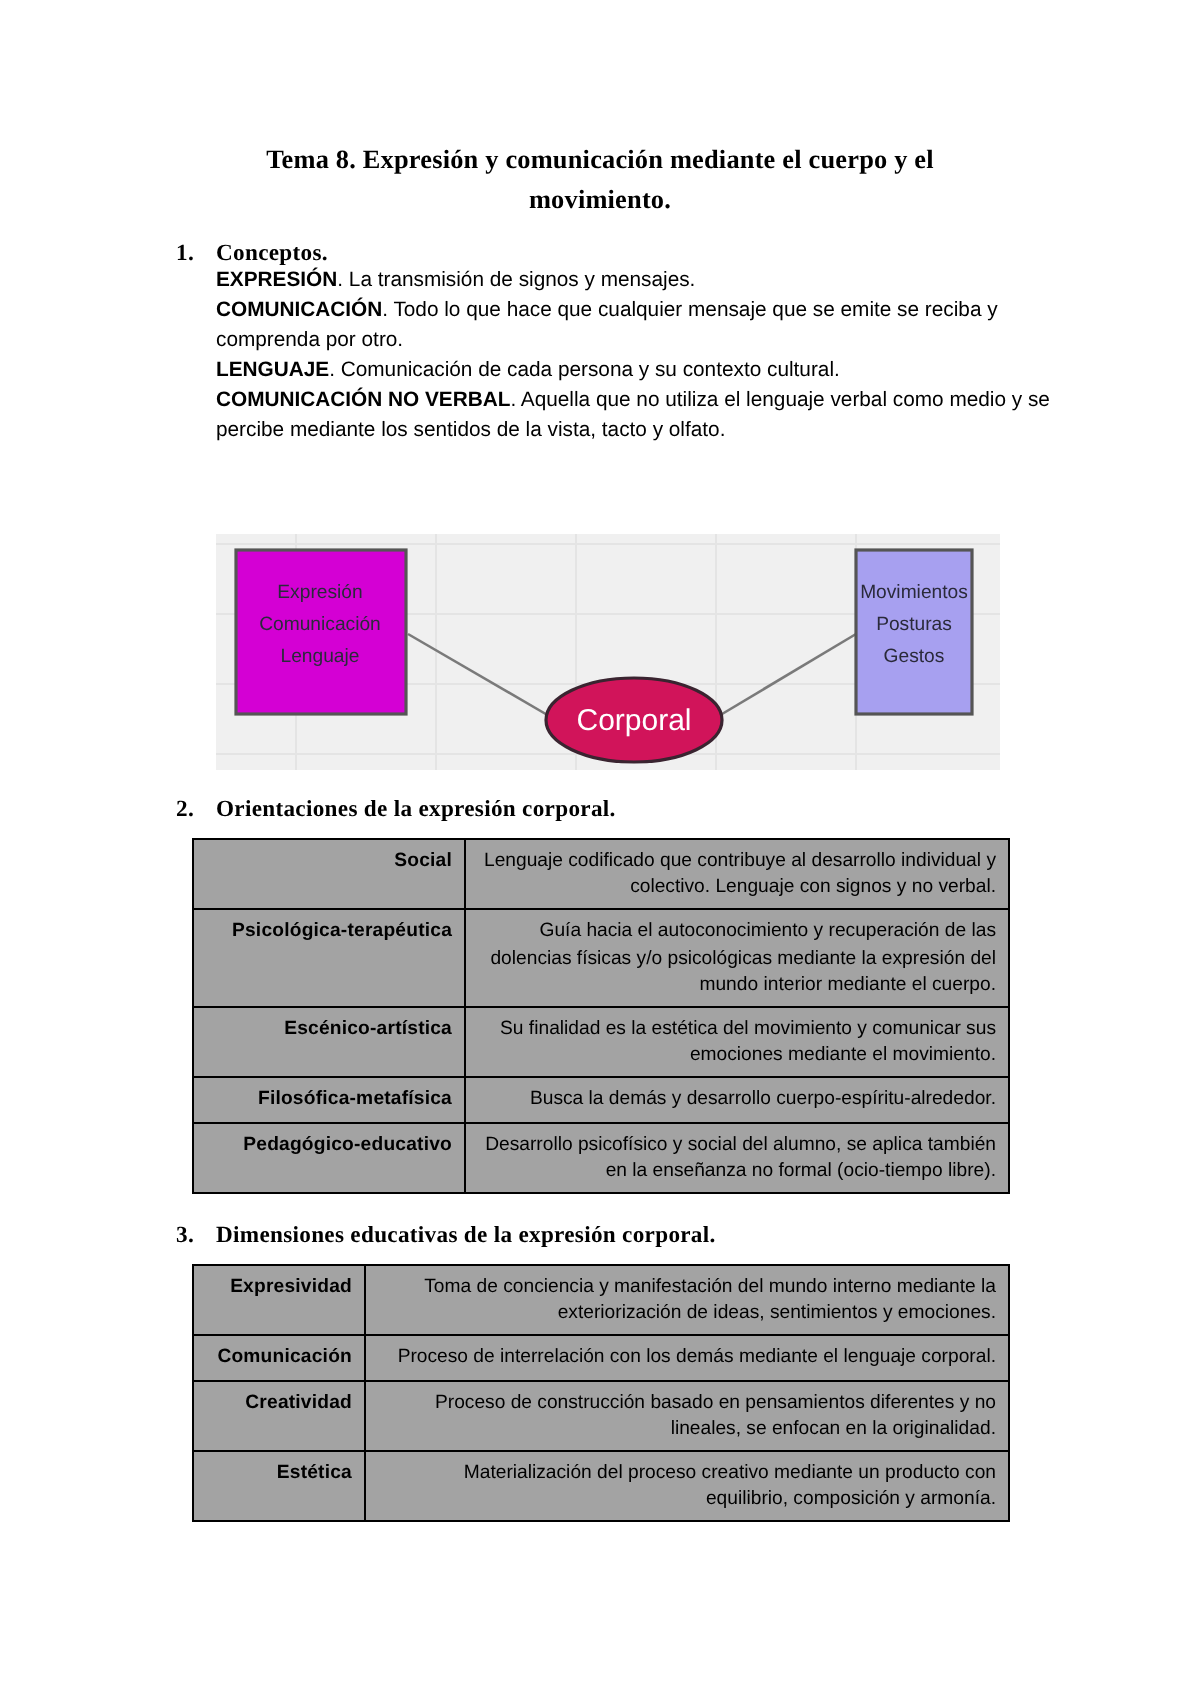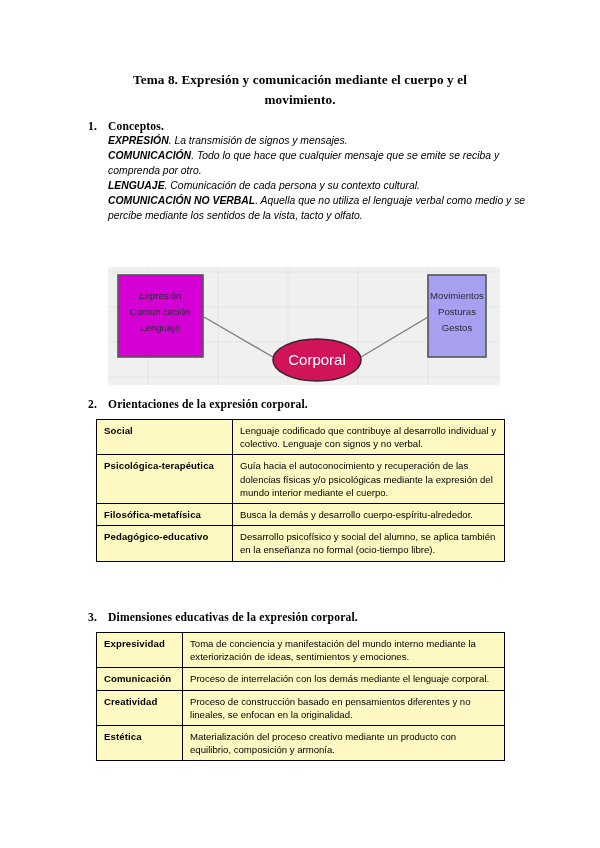--- a/index.html
+++ b/index.html
@@ -58,21 +58,20 @@
   }
   .sec-title {
     flex: 1 1 auto;
     font-family: Liberation Serif, serif;
   }
   .concepts {
     padding-left: 108px;
     padding-right: 57px;
     font-size: 10.4px;
     line-height: 15.1px;
-    font-style: italic;
   }
   .concepts p {
     margin: 0;
   }
   .term {
     font-weight: bold;
   }
   
   .diagram-wrap {
     position: absolute;
@@ -87,21 +86,22 @@
     display: block;
     width: 392px;
     height: 118px;
   }
   
   table.t {
     border-collapse: collapse;
     table-layout: fixed;
     font-size: 9.6px;
     line-height: 13.2px;
-    background: #fef9c3;
+    background: #a3a3a3;
+    text-align: right;
   }
   table.t td {
     border: 1px solid #000;
     padding: 4px 6px 4px 7px;
     vertical-align: top;
   }
   table.t td.k {
     font-weight: bold;
     white-space: nowrap;
     letter-spacing: 0.1px;
@@ -187,20 +187,24 @@
     <tbody>
       <tr>
         <td class="k">Social</td>
         <td>Lenguaje codificado que contribuye al desarrollo individual y colectivo. Lenguaje con signos y no verbal.</td>
       </tr>
       <tr>
         <td class="k">Psicológica-terapéutica</td>
         <td>Guía hacia el autoconocimiento y recuperación de las dolencias físicas y/o psicológicas mediante la expresión del mundo interior mediante el cuerpo.</td>
       </tr>
       <tr>
+        <td class="k">Escénico-artística</td>
+        <td>Su finalidad es la estética del movimiento y comunicar sus emociones mediante el movimiento.</td>
+      </tr>
+      <tr>
         <td class="k">Filosófica-metafísica</td>
         <td>Busca la demás y desarrollo cuerpo-espíritu-alrededor.</td>
       </tr>
       <tr>
         <td class="k">Pedagógico-educativo</td>
         <td>Desarrollo psicofísico y social del alumno, se aplica también en la enseñanza no formal (ocio-tiempo libre).</td>
       </tr>
     </tbody>
   </table>
 

